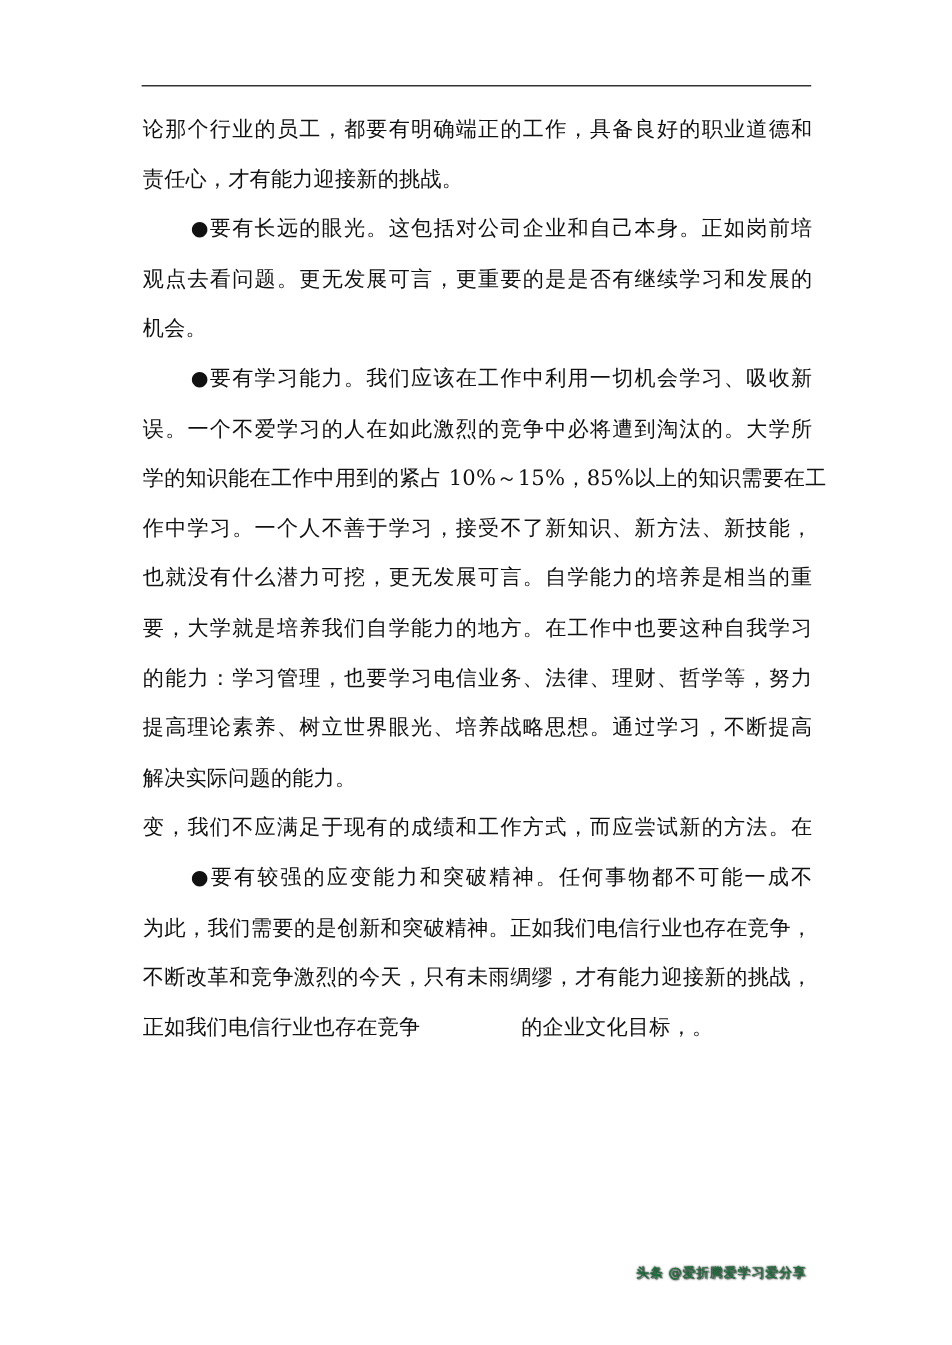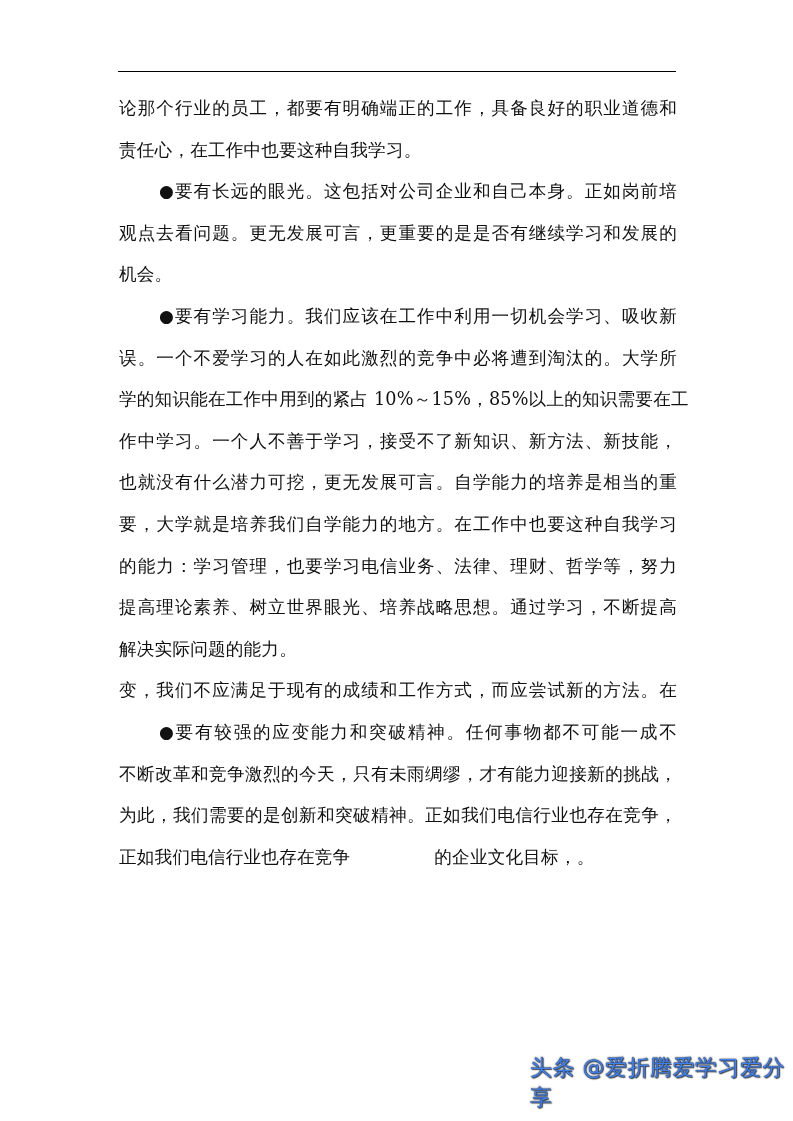--- a/index.html
+++ b/index.html
@@ -7,49 +7,49 @@
          font-family: "DejaVu Serif", "Liberation Serif", serif; color: #111; }
   .rule { position: absolute; left: 118px; top: 71px; width: 558px; height: 0;
           border-top: 1.5px solid #000; }
   .page-body { position: absolute; left: 119px; top: 88px; width: 558px; }
   .line { height: 41.6px; line-height: 41.6px; font-size: 17.6px; white-space: nowrap;
           letter-spacing: 0.2px; text-align: justify; text-align-last: justify; }
   .line.last { text-align-last: left; }
   .line.indent { padding-left: 40px; }
   .bullet { font-size: 17px; }
   .gap { display: inline-block; width: 84px; }
-  .watermark { position: absolute; left: 530px; top: 1053px; font-size: 22px;
-               font-family: "DejaVu Sans", "Liberation Sans", sans-serif; color: #3b82f6;
+  .watermark { position: absolute; left: 530px; top: 1053px; font-size: 11px;
+               font-family: "DejaVu Sans", "Liberation Sans", sans-serif; color: #15803d;
                text-shadow: 0 0 2px #333, 0 0 1px #000, 1px 1px 1px #555; letter-spacing: 0.5px; }
 </style>
 </head>
 <body>
 
 <div class="rule"></div>
 
 <div class="page-body">
 
   <div class="line">论那个行业的员工，都要有明确端正的工作，具备良好的职业道德和</div>
-  <div class="line last">责任心，在工作中也要这种自我学习。</div>
+  <div class="line last">责任心，才有能力迎接新的挑战。</div>
 
   <div class="line indent"><span class="bullet">●</span><span>要有长远的眼光。这包括对公司企业和自己本身。正如岗前培</span></div>
   <div class="line">观点去看问题。更无发展可言，更重要的是是否有继续学习和发展的</div>
   <div class="line last">机会。</div>
 
   <div class="line indent"><span class="bullet">●</span><span>要有学习能力。我们应该在工作中利用一切机会学习、吸收新</span></div>
   <div class="line">误。一个不爱学习的人在如此激烈的竞争中必将遭到淘汰的。大学所</div>
   <div class="line">学的知识能在工作中用到的紧占 10%～15%，85%以上的知识需要在工</div>
   <div class="line">作中学习。一个人不善于学习，接受不了新知识、新方法、新技能，</div>
   <div class="line">也就没有什么潜力可挖，更无发展可言。自学能力的培养是相当的重</div>
   <div class="line">要，大学就是培养我们自学能力的地方。在工作中也要这种自我学习</div>
   <div class="line">的能力：学习管理，也要学习电信业务、法律、理财、哲学等，努力</div>
   <div class="line">提高理论素养、树立世界眼光、培养战略思想。通过学习，不断提高</div>
   <div class="line last">解决实际问题的能力。</div>
 
   <div class="line">变，我们不应满足于现有的成绩和工作方式，而应尝试新的方法。在</div>
   <div class="line indent"><span class="bullet">●</span><span>要有较强的应变能力和突破精神。任何事物都不可能一成不</span></div>
+  <div class="line">为此，我们需要的是创新和突破精神。正如我们电信行业也存在竞争，</div>
   <div class="line">不断改革和竞争激烈的今天，只有未雨绸缪，才有能力迎接新的挑战，</div>
-  <div class="line">为此，我们需要的是创新和突破精神。正如我们电信行业也存在竞争，</div>
   <div class="line last"><span>正如我们电信行业也存在竞争</span><span class="gap"></span><span>的企业文化目标，。</span></div>
 
 </div>
 
 <div class="watermark">头条 @爱折腾爱学习爱分享</div>
 
 </body></html>

